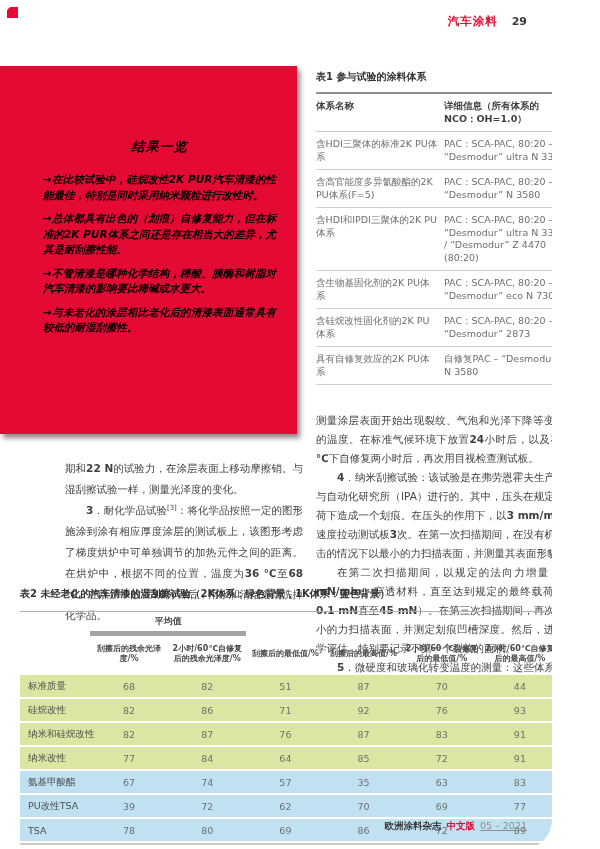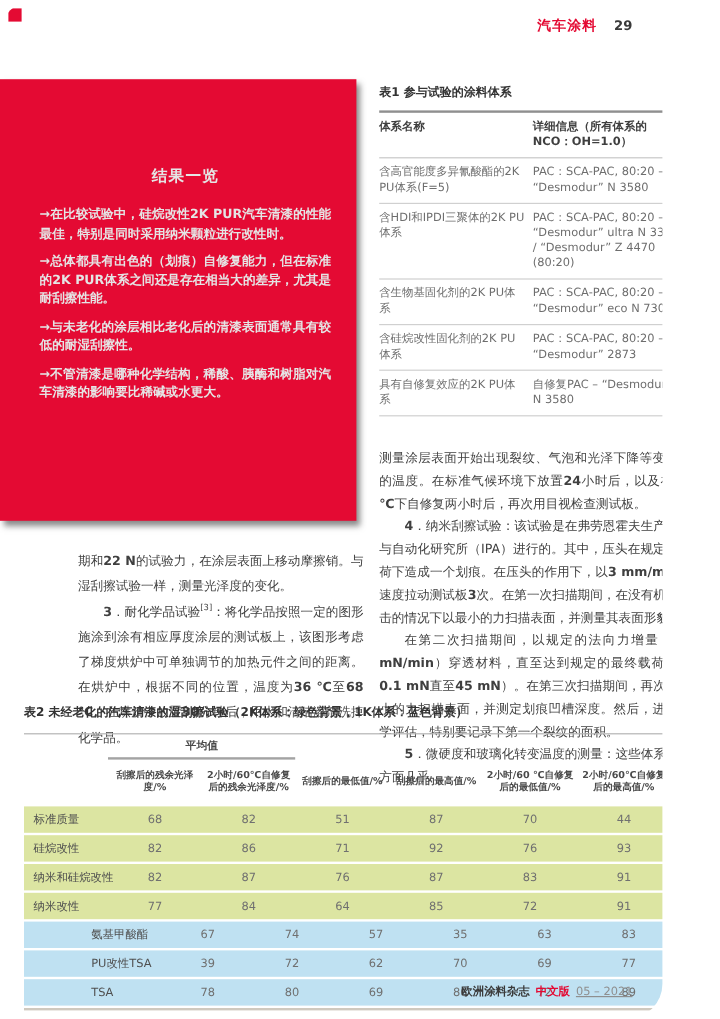--- a/index.html
+++ b/index.html
@@ -10,21 +10,21 @@
   
   .hdr{position:absolute;top:14px;right:25px;display:flex;align-items:baseline;gap:14px;}
   .hdr-section{color:#e40a33;font-weight:bold;font-size:11.5px;letter-spacing:1px;}
   .hdr-page{color:#3a3a3a;font-weight:bold;font-size:11px;}
   .corner-mark{position:absolute;left:7px;top:7px;width:11px;height:11px;background:#e40a33;}
 
   
   .resultbox{
     position:absolute;left:0;top:66px;width:297px;height:368px;background:#e40a33;
     box-shadow:3px 4px 5px rgba(40,40,40,0.55);
-    color:#e5e5e5;box-sizing:border-box;padding:72px 21px 0 33px;
+    color:#000000;box-sizing:border-box;padding:72px 21px 0 43px;font-style:italic;
   }
   .resultbox h2{margin:0 0 16px 0;font-size:13px;font-weight:bold;text-align:center;letter-spacing:1px;}
   .resultbox ul{list-style:none;margin:0;padding:0;}
   .resultbox li{font-size:10.5px;line-height:15.5px;font-weight:bold;margin:0 0 8px 0;text-align:justify;}
 
   
   .rightcol{position:absolute;left:316px;top:64px;width:260px;}
   .t1-title{font-size:10px;font-weight:bold;color:#333;margin:6px 0 8px 0;}
   .t1-head{display:grid;grid-template-columns:128px 1fr;border-top:2px solid #8f8f8f;border-bottom:1px solid #c8c8c8;}
   .t1-head .t1-cell{font-weight:bold;color:#3f3f3f;}
@@ -45,28 +45,28 @@
   
   .leftcol{position:absolute;left:33px;top:458px;width:270px;}
   .leftcol p.body{line-height:21px;margin-left:32px;}
 
   
   .t2{position:absolute;left:20px;top:587px;width:539px;}
   .t2-title{font-size:10px;font-weight:bold;color:#333;margin:0 0 10px 0;}
   .t2-grid{display:grid;grid-template-columns:70px repeat(6,1fr);}
   .t2-headblock{border-top:1px solid #b3b3b3;padding-top:3px;}
   .t2-avg{grid-column:2/4;text-align:center;font-size:9px;font-weight:bold;color:#4a4a4a;
-          border-bottom:2px solid #a3a3a3;padding-bottom:3px;}
+          border-bottom:5px solid #a3a3a3;padding-bottom:3px;}
   .t2-headrow{margin-top:2px;margin-bottom:5px;align-items:center;}
   .t2-head-cell{font-size:8px;line-height:10.5px;font-weight:bold;color:#4a4a4a;text-align:center;
                 padding:2px 3px;min-height:28px;display:flex;align-items:center;justify-content:center;}
   .rep{display:contents;}
   .t2-row{display:grid;grid-template-columns:70px repeat(6,1fr);height:22px;align-items:center;margin-bottom:2px;}
   .t2-row.green{background:#dce5a2;}
-  .t2-row.blue{background:#bfe1f2;padding-left:48px;}
+  .t2-row.blue{background:#bfe1f2;}
   .t2-label{font-size:9.5px;color:#4f4f4f;padding-left:8px;white-space:nowrap;}
   .t2-val{font-size:9.5px;color:#707070;text-align:center;}
   .t2-bottom{border-bottom:2px solid #cfc9bf;margin-top:1px;}
 
   
   .ftr{position:absolute;top:820px;right:25px;display:flex;align-items:baseline;gap:5px;font-size:9.5px;}
   .ftr-journal{font-weight:bold;color:#3a3a3a;}
   .ftr-edition{font-weight:bold;color:#e40a33;}
   .ftr-issue{color:#8f8f8f;text-decoration:underline;}
 </style>
@@ -84,34 +84,38 @@
 
   <div class="resultbox">
     <h2>结果一览</h2>
     <ul>
 
         <li>→在比较试验中，硅烷改性2K PUR汽车清漆的性能最佳，特别是同时采用纳米颗粒进行改性时。</li>
 
         <li>→总体都具有出色的（划痕）自修复能力，但在标准的2K PUR体系之间还是存在相当大的差异，尤其是耐刮擦性能。</li>
 
 
+        <li>→不管清漆是哪种化学结构，稀酸、胰酶和树脂对汽车清漆的影响要比稀碱或水更大。</li>
+
         <li>→与未老化的涂层相比老化后的清漆表面通常具有较低的耐湿刮擦性。</li>
-
-        <li>→不管清漆是哪种化学结构，稀酸、胰酶和树脂对汽车清漆的影响要比稀碱或水更大。</li>
       </ul>
   </div>
 
   <div class="rightcol">
     <div class="t1-title">表1 参与试验的涂料体系</div>
     <div class="t1-head">
       <div class="t1-cell">体系名称</div>
       <div class="t1-cell">详细信息（所有体系的NCO：OH=1.0）</div>
     </div>
     <div class="t1-rows">
 
+        <div class="t1-row">
+          <div class="t1-cell t1-col1">含HDI三聚体的标准2K PU体系</div>
+          <div class="t1-cell t1-col2">PAC：SCA-PAC, 80:20 – “Desmodur” ultra N 3390</div>
+        </div>
 
         <div class="t1-row">
           <div class="t1-cell t1-col1">含高官能度多异氰酸酯的2K PU体系(F=5)</div>
           <div class="t1-cell t1-col2">PAC：SCA-PAC, 80:20 – “Desmodur” N 3580</div>
         </div>
 
         <div class="t1-row">
           <div class="t1-cell t1-col1">含HDI和IPDI三聚体的2K PU体系</div>
           <div class="t1-cell t1-col2">PAC：SCA-PAC, 80:20 – “Desmodur” ultra N 3390 / “Desmodur” Z 4470 (80:20)</div>
         </div>

